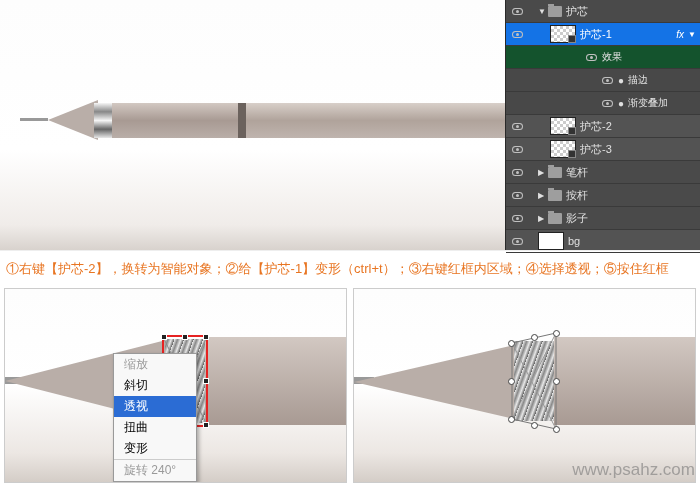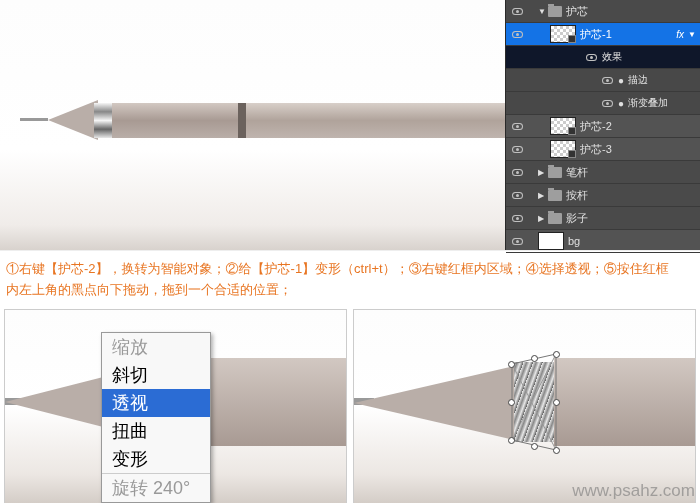--- a/index.html
+++ b/index.html
@@ -94,21 +94,21 @@
       display: flex;
       align-items: center;
       height: 23px;
       border-bottom: 1px solid #3a3a3a;
       padding-left: 4px;
       cursor: pointer;
     }
     .layer-row.group { background: #4a4a4a; }
     .layer-row.selected { background: #1473e6; color: #fff; }
     .layer-row.fx-row { padding-left: 94px; font-size: 10px; background: #484848; }
-    .layer-row.fx-header { padding-left: 78px; font-size: 10px; background: #0f172a; }
+    .layer-row.fx-header { padding-left: 78px; font-size: 10px; background: #14532d; }
     .visibility-icon {
       width: 14px;
       height: 14px;
       margin-right: 4px;
       display: flex;
       align-items: center;
       justify-content: center;
     }
     .eye {
       width: 11px;
@@ -269,26 +269,26 @@
       left: 157px;
       top: 46px;
       width: 46px;
       height: 92px;
       pointer-events: none;
     }
     
     
     .context-menu {
       position: absolute;
-      left: 96px;
+      left: 108px;
       bottom: 0;
-      width: 110px;
+      width: 84px;
       background: #f8f8f8;
       border: 1px solid #999;
-      font-size: 18px;
+      font-size: 12px;
       box-shadow: 2px 2px 4px rgba(0,0,0,0.3);
     }
     .menu-item {
       padding: 2px 10px;
       cursor: pointer;
       color: #000000;
     }
     .menu-item.disabled { color: #999; }
     .menu-item.selected { background: #2b6cd4; color: #fff; }
     
@@ -433,21 +433,20 @@
         </span>
       <span class="indent indent-1"></span>
       <span class="layer-thumb"></span>
       <span>bg</span>
     </div>
   </div>
 </div>
 
 <div class="instructions">
   <div>①右键【护芯-2】，换转为智能对象；②给【护芯-1】变形（ctrl+t）；③右键红框内区域；④选择透视；⑤按住红框</div>
-  <div>内左上角的黑点向下拖动，拖到一个合适的位置；</div>
 </div>
 
 <div class="bottom-section">
   <div class="example">
     <div class="ex-lead"></div>
     <div class="ex-tip"></div>
     <div class="ex-metal"></div>
     <div class="ex-body"></div>
     <svg class="transform-lines">
       <line x1="0" y1="0" x2="46" y2="92" stroke="#888" stroke-width="1"></line>

